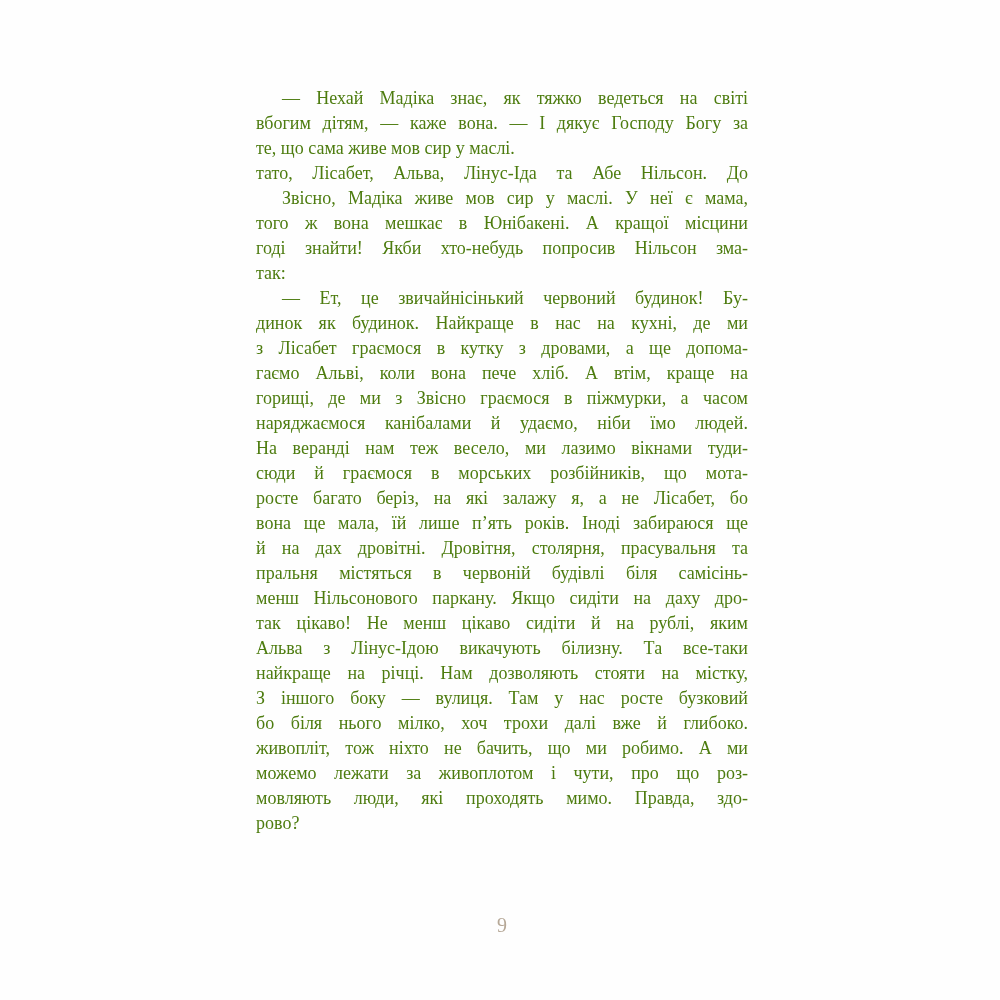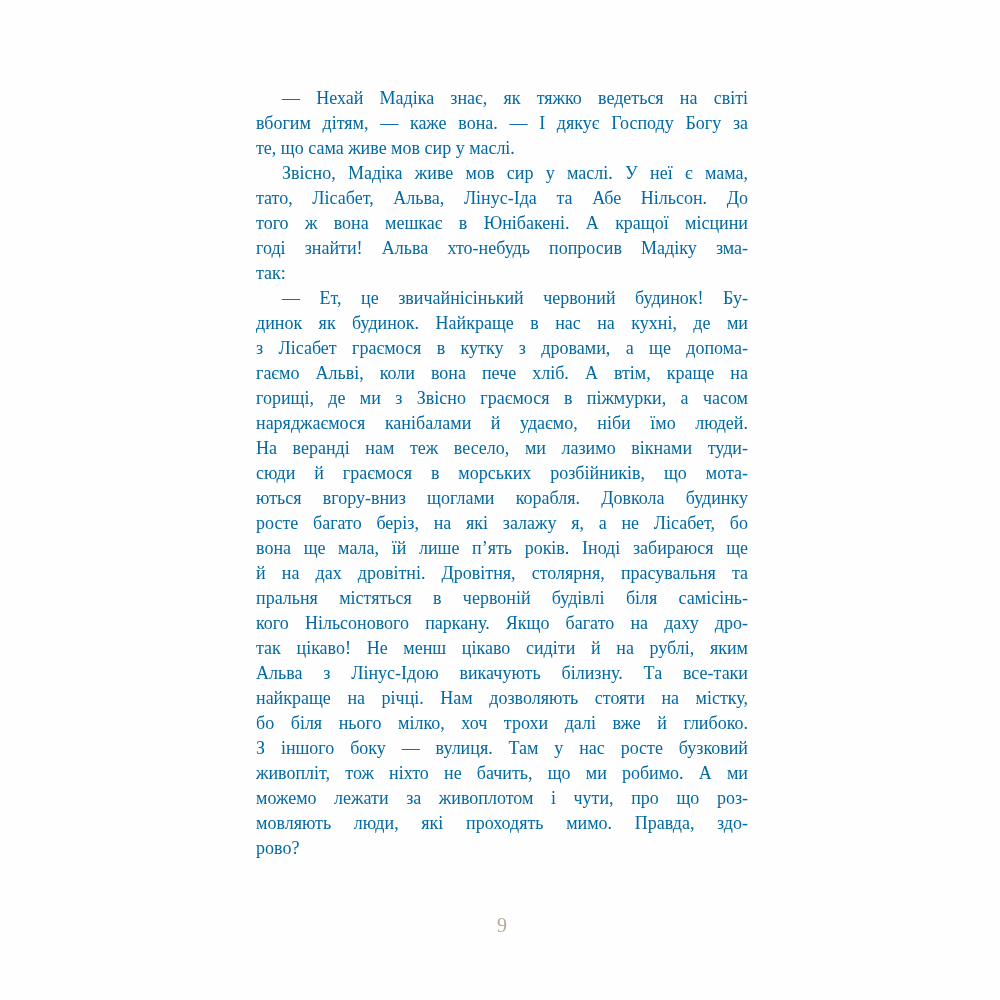--- a/index.html
+++ b/index.html
@@ -43,53 +43,52 @@
     height: 28px;
     text-align: center;
     font-size: 20px;
     line-height: 28px;
   }
 </style>
 </head>
 <body>
 
 <div class="book-page" style="background: rgb(254, 254, 254);">
-  <div class="body-text" style="color: #0369a1;">
+  <div class="body-text" style="color: #4d7c0f;">
       <div class="paragraph">
         <div class="text-line first">— Нехай Мадіка знає, як тяжко ведеться на світі</div>
         <div class="text-line">вбогим дітям, — каже вона. — І дякує Господу Богу за</div>
         <div class="text-line last">те, що сама живе мов сир у маслі.</div>
       </div>
       <div class="paragraph">
+        <div class="text-line">тато, Лісабет, Альва, Лінус-Іда та Абе Нільсон. До</div>
         <div class="text-line first">Звісно, Мадіка живе мов сир у маслі. У неї є мама,</div>
-        <div class="text-line">тато, Лісабет, Альва, Лінус-Іда та Абе Нільсон. До</div>
         <div class="text-line">того ж вона мешкає в Юнібакені. А кращої місцини</div>
-        <div class="text-line">годі знайти! Альва хто-небудь попросив Мадіку зма-</div>
+        <div class="text-line">годі знайти! Якби хто-небудь попросив Нільсон зма-</div>
         <div class="text-line last">так:</div>
       </div>
       <div class="paragraph">
         <div class="text-line first">— Ет, це звичайнісінький червоний будинок! Бу-</div>
         <div class="text-line">динок як будинок. Найкраще в нас на кухні, де ми</div>
         <div class="text-line">з Лісабет граємося в кутку з дровами, а ще допома-</div>
         <div class="text-line">гаємо Альві, коли вона пече хліб. А втім, краще на</div>
         <div class="text-line">горищі, де ми з Звісно граємося в піжмурки, а часом</div>
         <div class="text-line">наряджаємося канібалами й удаємо, ніби їмо людей.</div>
         <div class="text-line">На веранді нам теж весело, ми лазимо вікнами туди-</div>
         <div class="text-line">сюди й граємося в морських розбійників, що мота-</div>
-        <div class="text-line">ються вгору-вниз щоглами корабля. Довкола будинку</div>
         <div class="text-line">росте багато беріз, на які залажу я, а не Лісабет, бо</div>
         <div class="text-line">вона ще мала, їй лише п’ять років. Іноді забираюся ще</div>
         <div class="text-line">й на дах дровітні. Дровітня, столярня, прасувальня та</div>
         <div class="text-line">пральня містяться в червоній будівлі біля самісінь-</div>
-        <div class="text-line">кого Нільсонового паркану. Якщо багато на даху дро-</div>
+        <div class="text-line">менш Нільсонового паркану. Якщо сидіти на даху дро-</div>
         <div class="text-line">так цікаво! Не менш цікаво сидіти й на рублі, яким</div>
         <div class="text-line">Альва з Лінус-Ідою викачують білизну. Та все-таки</div>
         <div class="text-line">найкраще на річці. Нам дозволяють стояти на містку,</div>
+        <div class="text-line">З іншого боку — вулиця. Там у нас росте бузковий</div>
         <div class="text-line">бо біля нього мілко, хоч трохи далі вже й глибоко.</div>
-        <div class="text-line">З іншого боку — вулиця. Там у нас росте бузковий</div>
         <div class="text-line">живопліт, тож ніхто не бачить, що ми робимо. А ми</div>
         <div class="text-line">можемо лежати за живоплотом і чути, про що роз-</div>
         <div class="text-line">мовляють люди, які проходять мимо. Правда, здо-</div>
         <div class="text-line last">рово?</div>
       </div>
     </div>
   <div class="page-number" style="color: rgb(182, 168, 151);">9</div>
 </div>
 
 </body></html>

